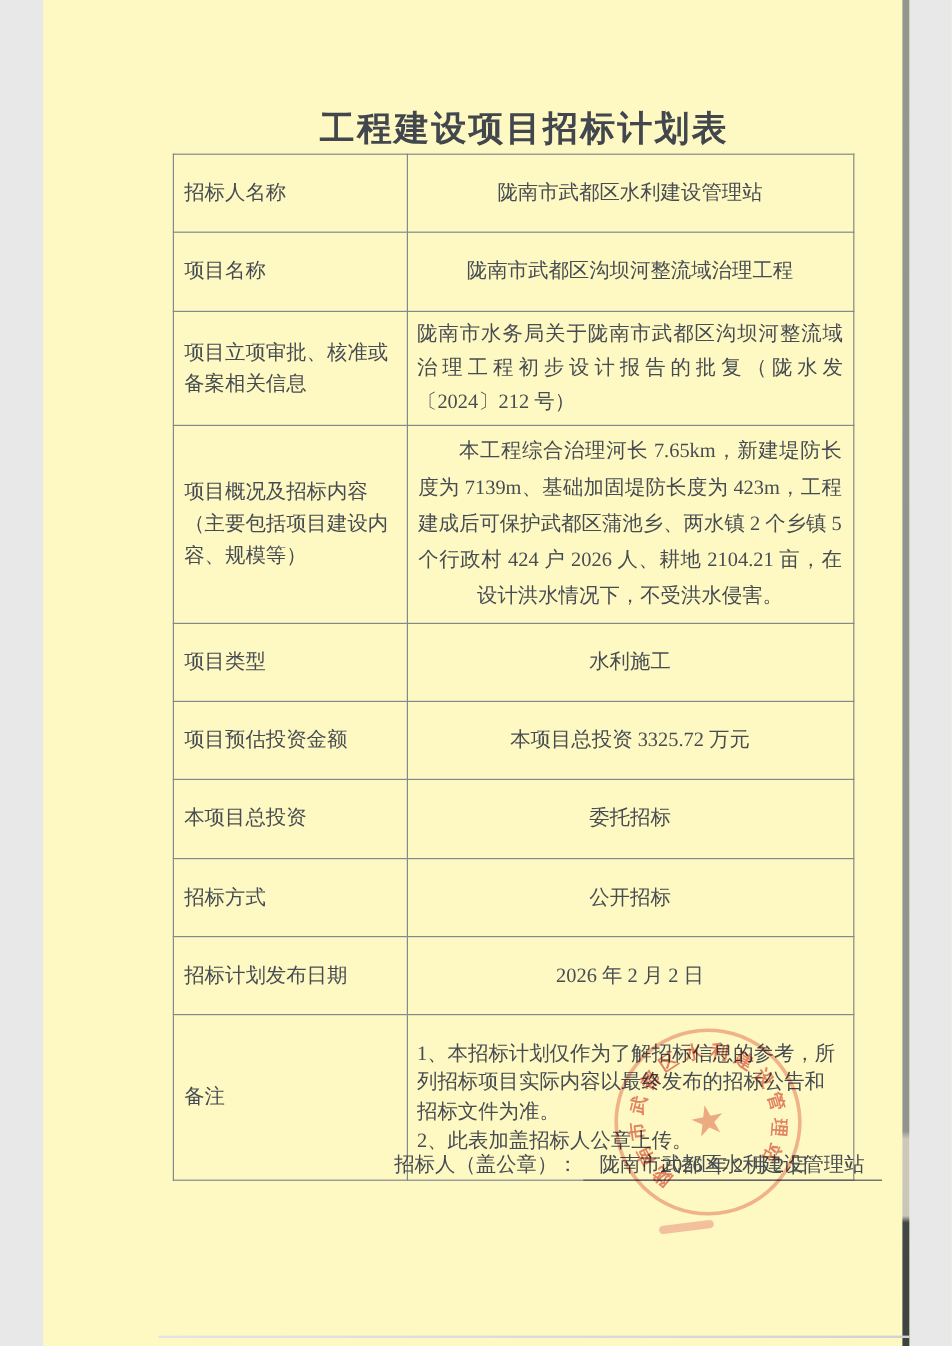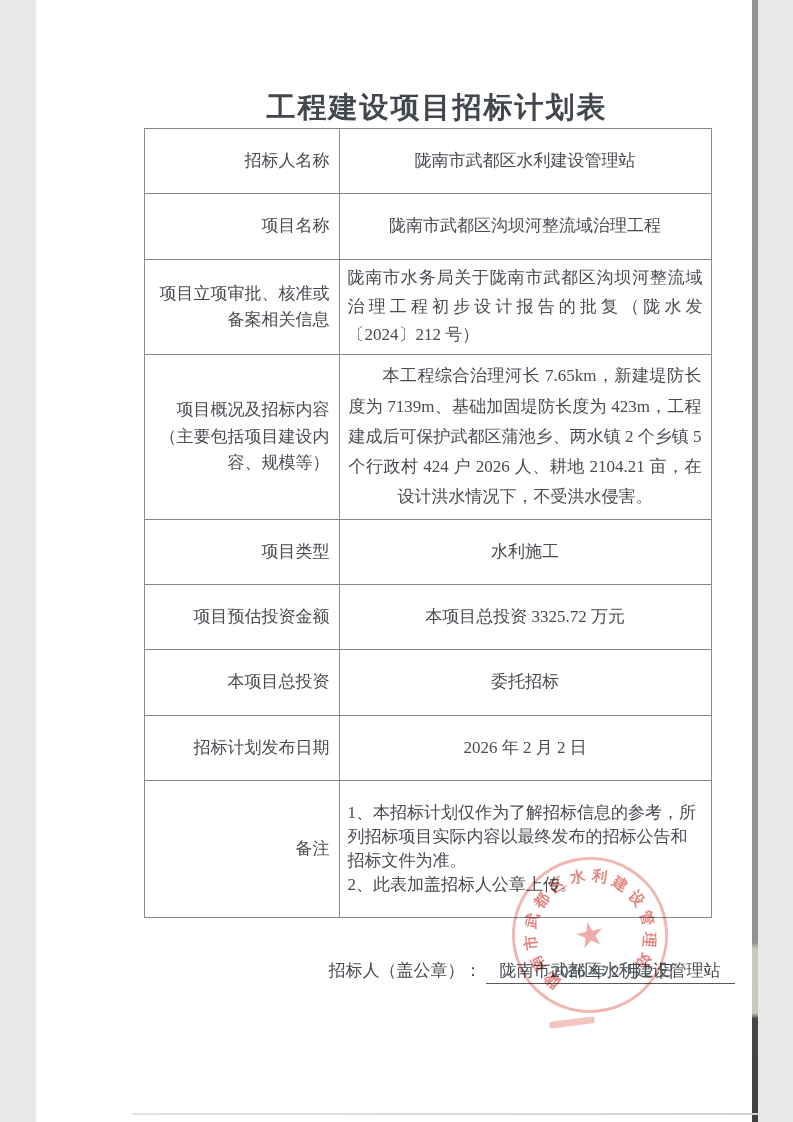--- a/index.html
+++ b/index.html
@@ -1,20 +1,20 @@
 <!DOCTYPE html>
 <html><head>
 <meta charset="utf-8">
 <style>
   html,body { margin:0; padding:0; background:#e8e8e8; }
   .page {
     position:relative;
     width:722px; height:1122px;
     margin:0 auto;
-    background:#ffffff;
+    background:#fef9c3;
     overflow:hidden;
     font-family:"Liberation Serif","DejaVu Serif",serif;
     color:#474c52;
   }
   .doc-title {
     position:absolute; left:108px; top:88px; width:587px;
     text-align:center;
     font-size:29px; font-weight:bold; letter-spacing:2px;
     color:#42474d;
   }
@@ -23,21 +23,21 @@
     width:567px;
     border-collapse:collapse; table-layout:fixed;
   }
   table.doc-table td {
     border:1px solid #83898d;
     font-size:17px;
     line-height:1.55;
     vertical-align:middle;
     color:#474c52;
   }
-  td.c-label { text-align:right; padding:19px 9px; }
+  td.c-label { text-align:left; padding:19px 9px; }
   td.c-value { text-align:center; padding:2px 10px; }
   td.c-value.left  { text-align:justify; line-height:1.7; padding:4px 8px; }
   td.c-value.para  { text-align:justify; text-align-last:center; line-height:1.78; padding:6px 9px; }
   td.c-value.notes { text-align:left; line-height:1.42; padding:20px 8px; vertical-align:middle; }
   td.c-value.para div:first-line { }
   .para-text { text-indent:2em; }
 
   
   .footer-sign {
     position:absolute; left:293px; top:923px;
@@ -139,20 +139,24 @@
         <td class="c-value">水利施工</td>
       </tr>
       <tr style="height:50px">
         <td class="c-label">项目预估投资金额</td>
         <td class="c-value">本项目总投资 3325.72 万元</td>
       </tr>
       <tr style="height:45px">
         <td class="c-label">本项目总投资</td>
         <td class="c-value">委托招标</td>
       </tr>
+      <tr style="height:54px">
+        <td class="c-label">招标方式</td>
+        <td class="c-value">公开招标</td>
+      </tr>
       <tr style="height:58px">
         <td class="c-label">招标计划发布日期</td>
         <td class="c-value">2026 年 2 月 2 日</td>
       </tr>
       <tr style="height:105px">
         <td class="c-label">备注</td>
         <td class="c-value notes">
           <div>1、本招标计划仅作为了解招标信息的参考，所列招标项目实际内容以最终发布的招标公告和招标文件为准。</div>
           <div>2、此表加盖招标人公章上传。</div>
         </td>

